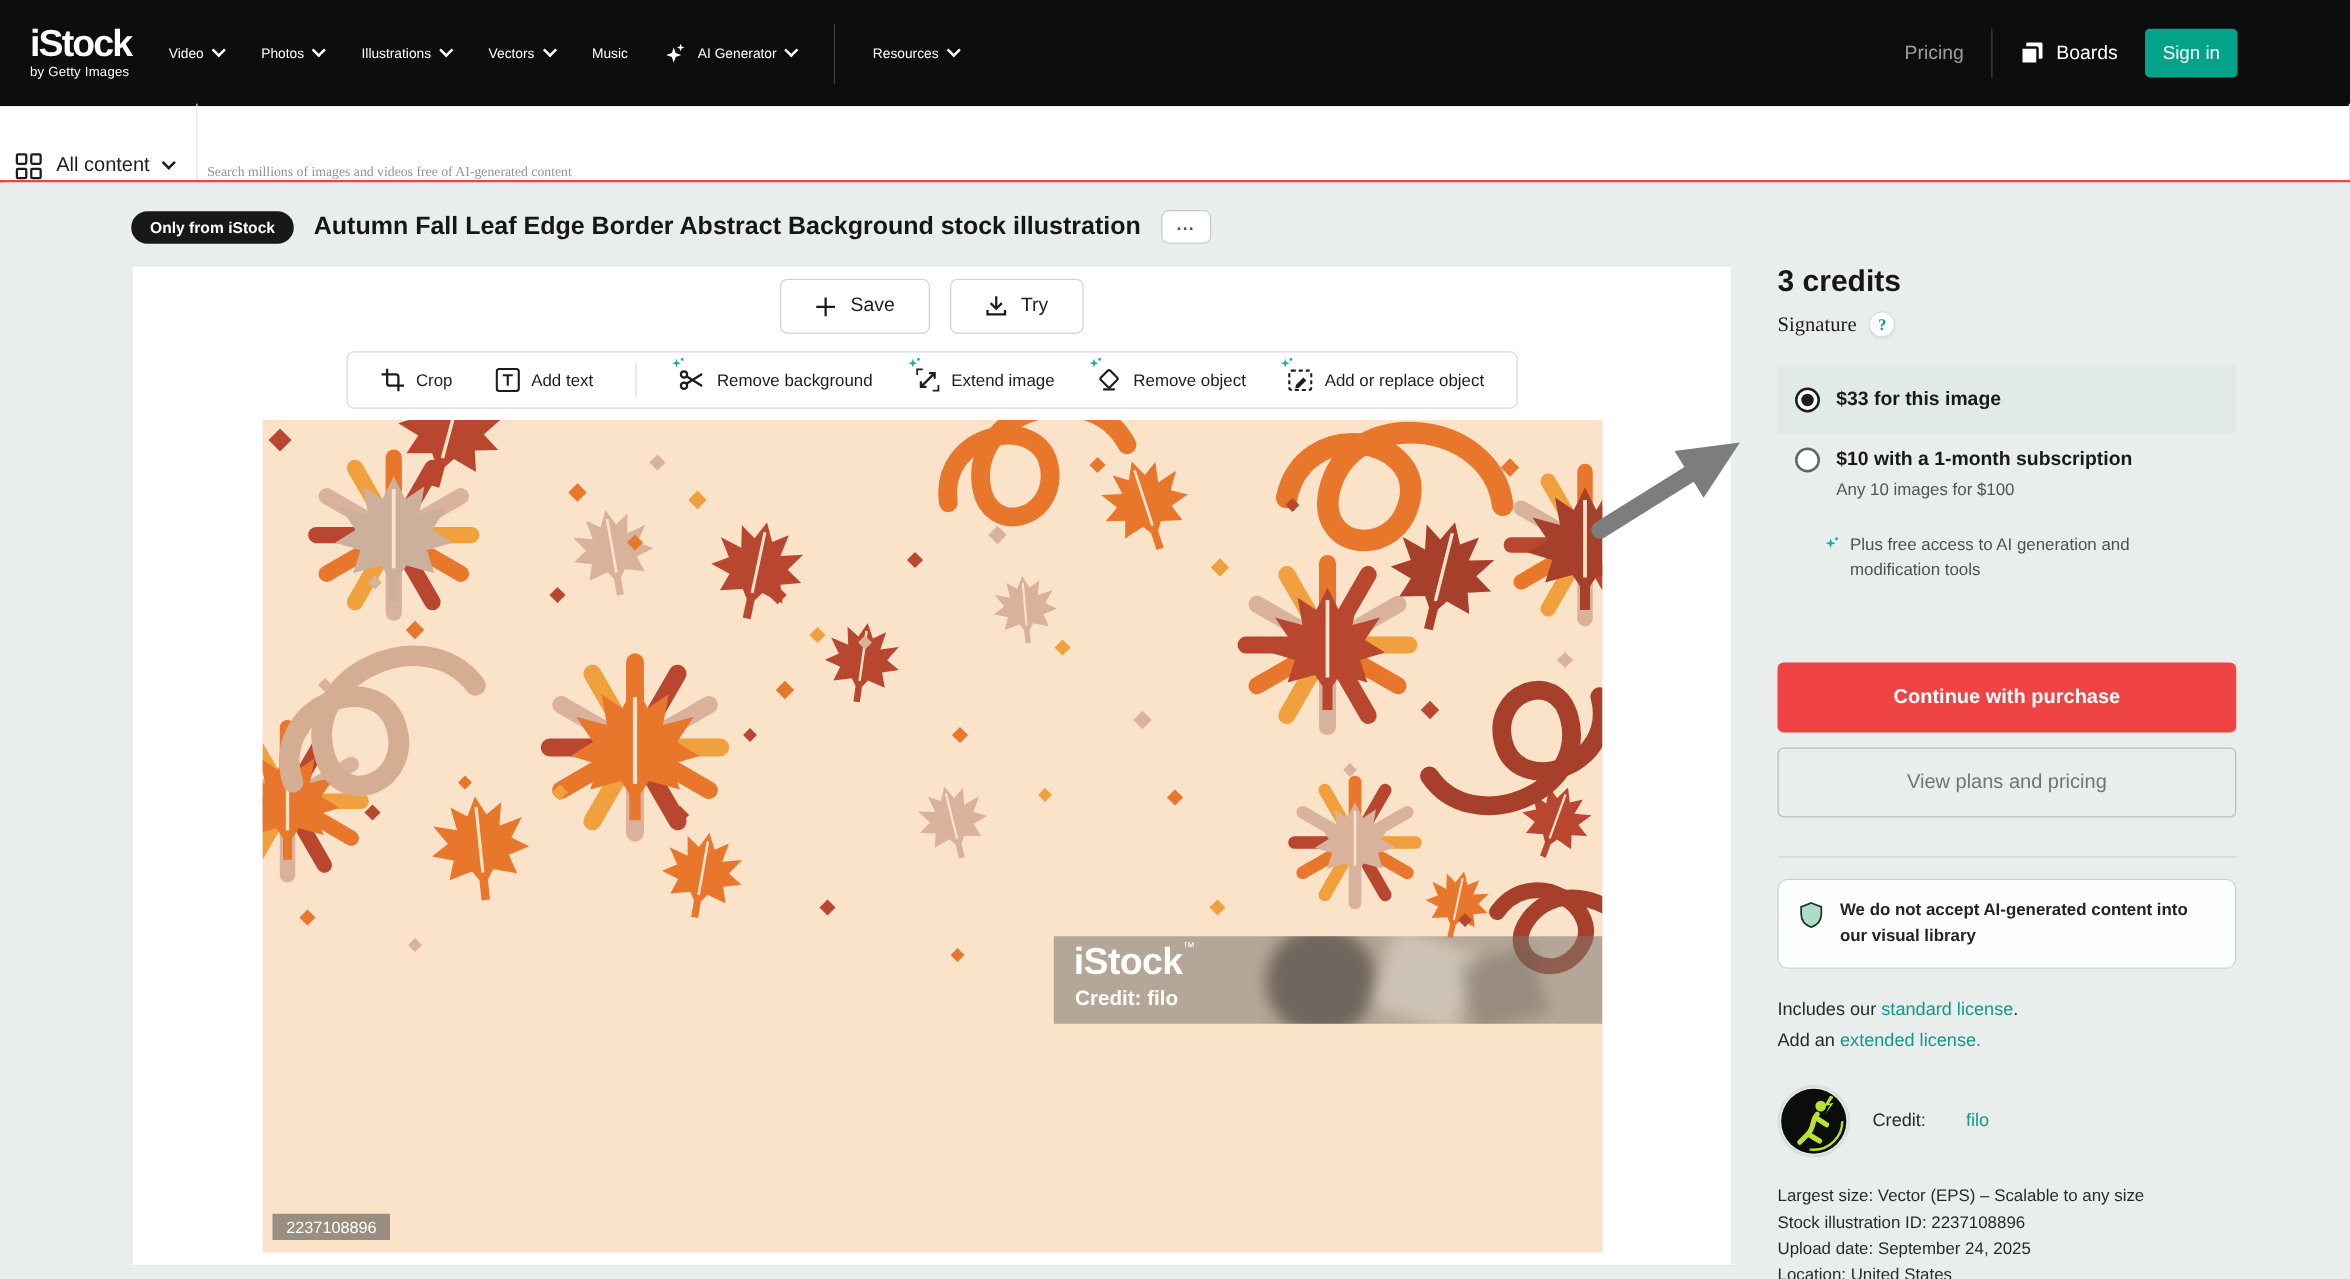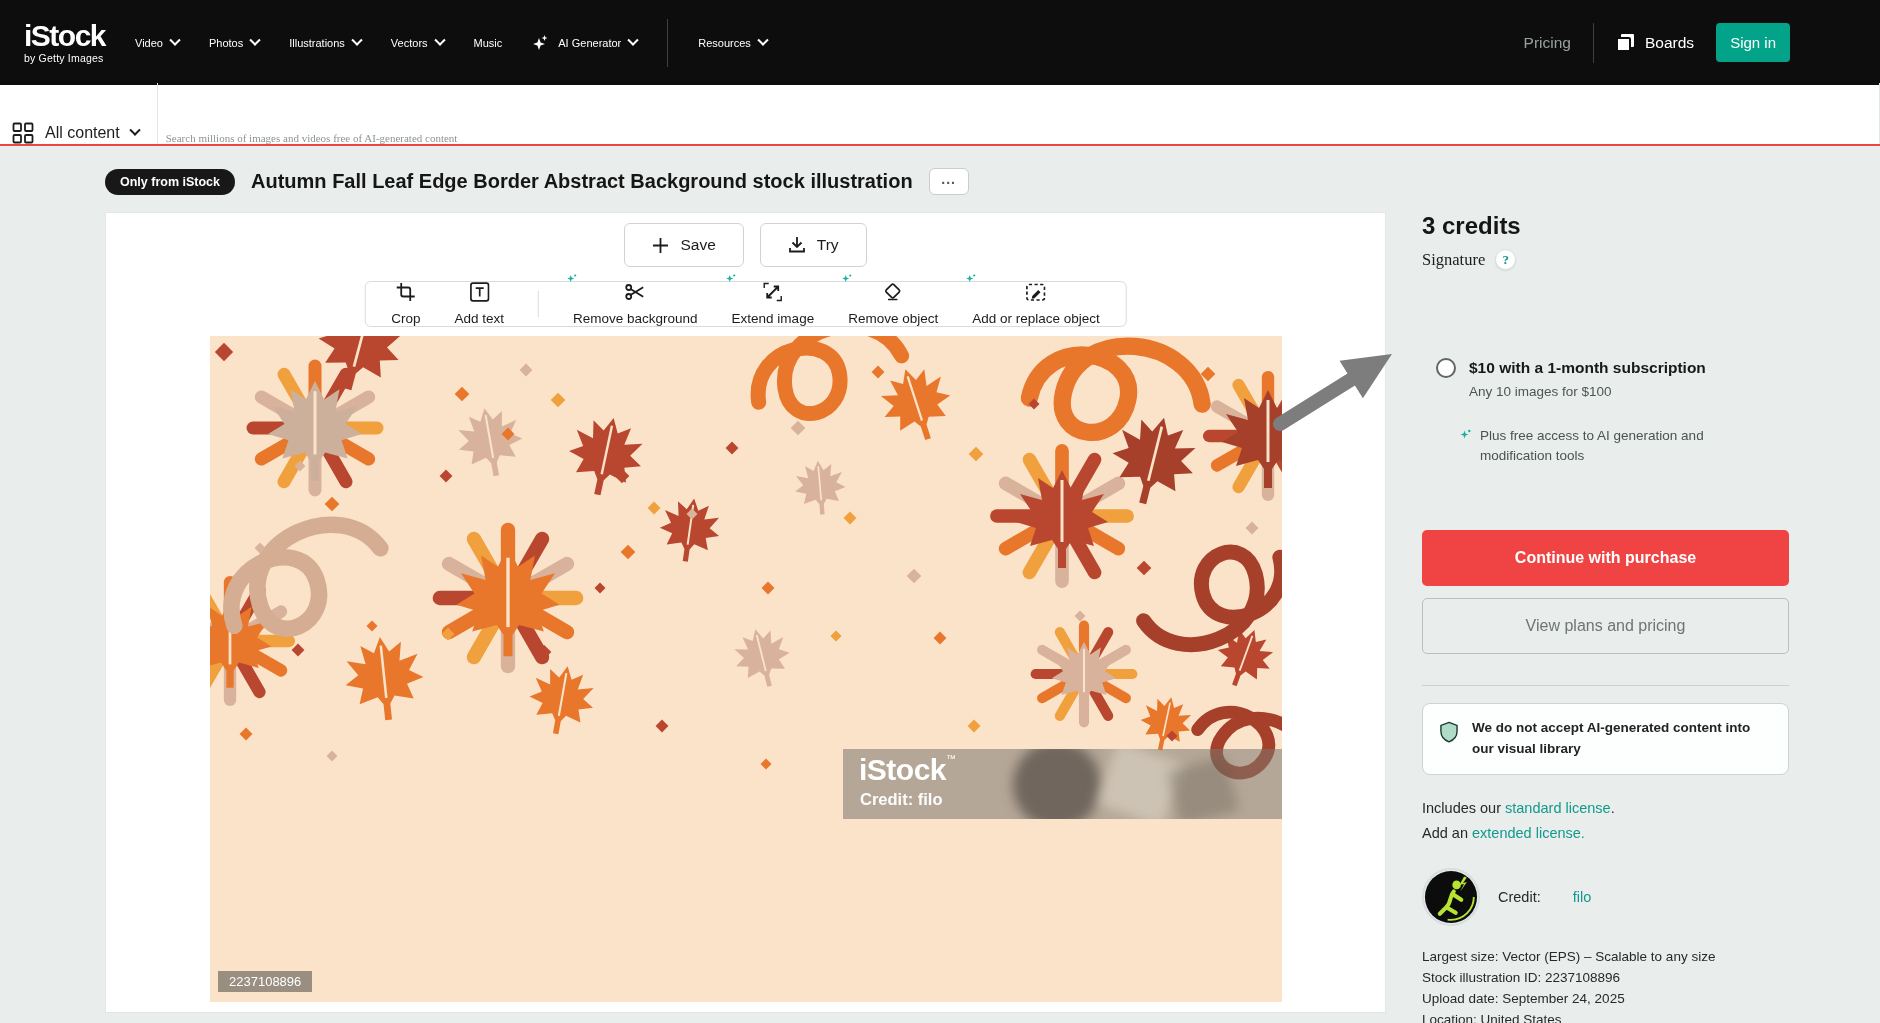--- a/index.html
+++ b/index.html
@@ -52,21 +52,21 @@
   
   .card { position:absolute; left:101px; top:66px; width:1281px; height:801px;
           background:#fff; border:1px solid #e2e6e5; }
   .viewer-buttons { position:absolute; left:0; right:0; top:10px; display:flex; justify-content:center; gap:16px; }
   .vbtn { display:flex; align-items:center; gap:11px; background:#fff; border:1px solid #cfd4d3;
           border-radius:6px; padding:12px 27px; font-size:15.5px; color:#1c1c1c; cursor:pointer;
           font-family:inherit;text-align:right; }
   .toolbar { position:absolute; top:68px; left:50%; transform:translateX(-50%);
              height:46px; display:flex; align-items:center; background:#fff;
              border:1px solid #d8dcdb; border-radius:6px; padding:0 26px; gap:34px; white-space:nowrap; }
-  .tool { position:relative; display:flex; align-items:center; gap:9px; font-size:13.5px; cursor:pointer;flex-direction:column; }
+  .tool { position:relative; display:flex; align-items:center; gap:9px; font-size:13.5px; cursor:pointer; }
   .tool .spk { position:absolute; left:-7px; top:-9px; }
   .tb-div { width:1px; height:26px; background:#d8dcdb; }
 
   .illustration { position:absolute; left:104px; top:123px; width:1072px; height:666px;
                   background:#fbe3c9; overflow:hidden; }
   .illustration > svg { position:absolute; left:0; top:0; }
 
   .watermark { position:absolute; left:633px; top:413px; width:439px; height:70px;
                background:rgba(124,119,109,.55); overflow:hidden; }
   .wm-brand { position:absolute; left:16px; top:4px; font-size:30px; font-weight:bold; color:#fff;
@@ -399,20 +399,26 @@
     </g>
   </svg>
 
   <aside class="sidebar">
     <div class="sb-abs credits">3 credits</div>
     <div class="sb-abs tier">
       <span>Signature</span>
       <span class="qbadge">?</span>
     </div>
 
+    <div class="sb-abs opt1 opt-row">
+      <span class="radio">
+          <span class="dot"></span>
+        </span>
+      <span class="opt-label">$33 for this image</span>
+    </div>
 
     <div class="sb-abs opt2">
       <div class="opt-row">
         <span class="radio off"></span>
         <span class="opt-label">$10 with a 1-month subscription</span>
       </div>
       <div class="opt-sub">Any 10 images for $100</div>
     </div>
 
     <div class="sb-abs ai-note" style="right:auto">

